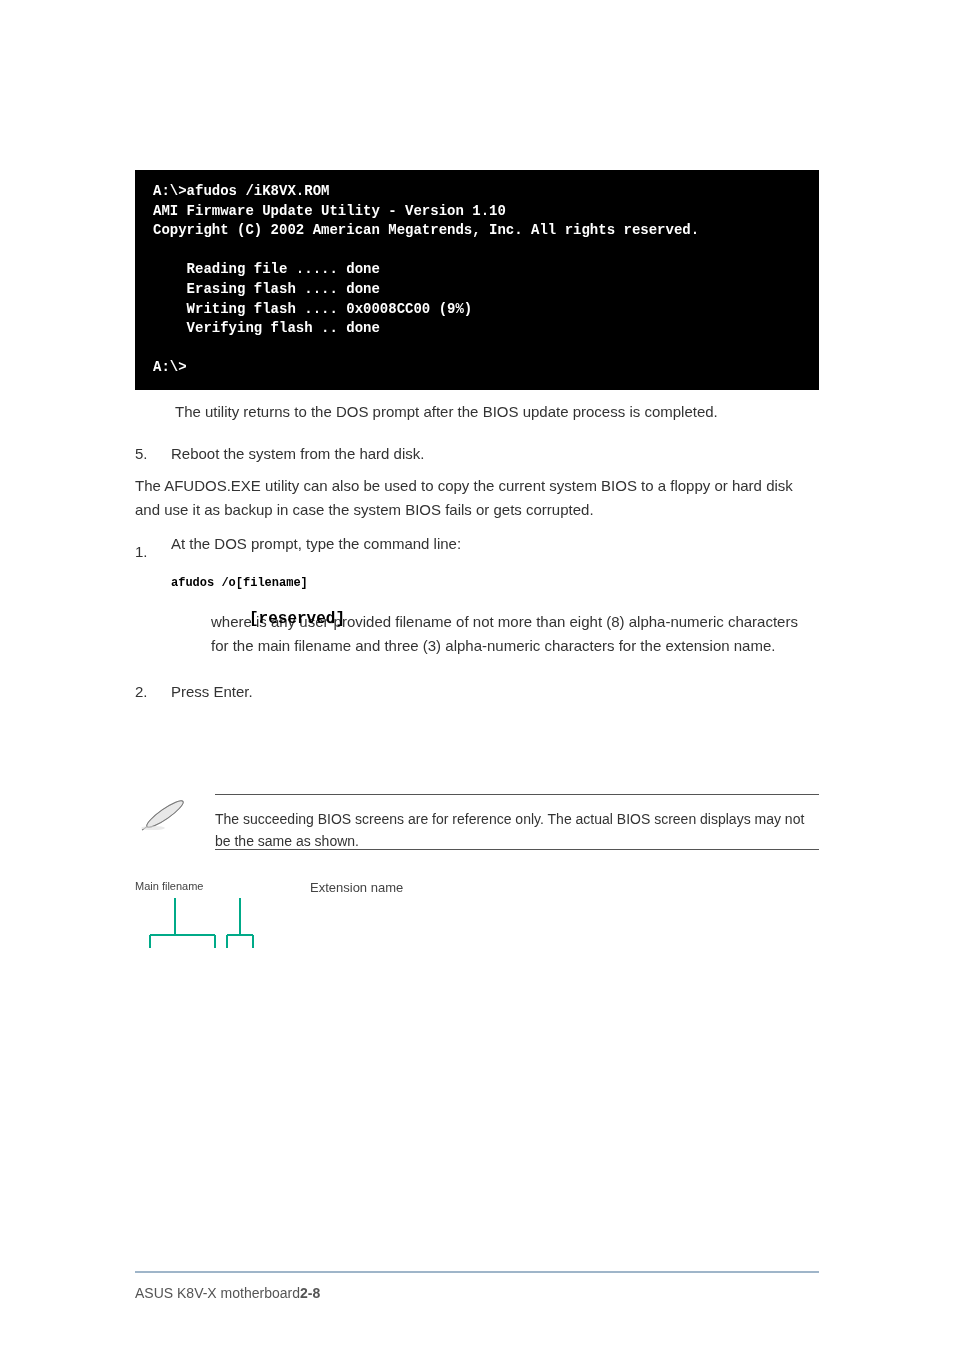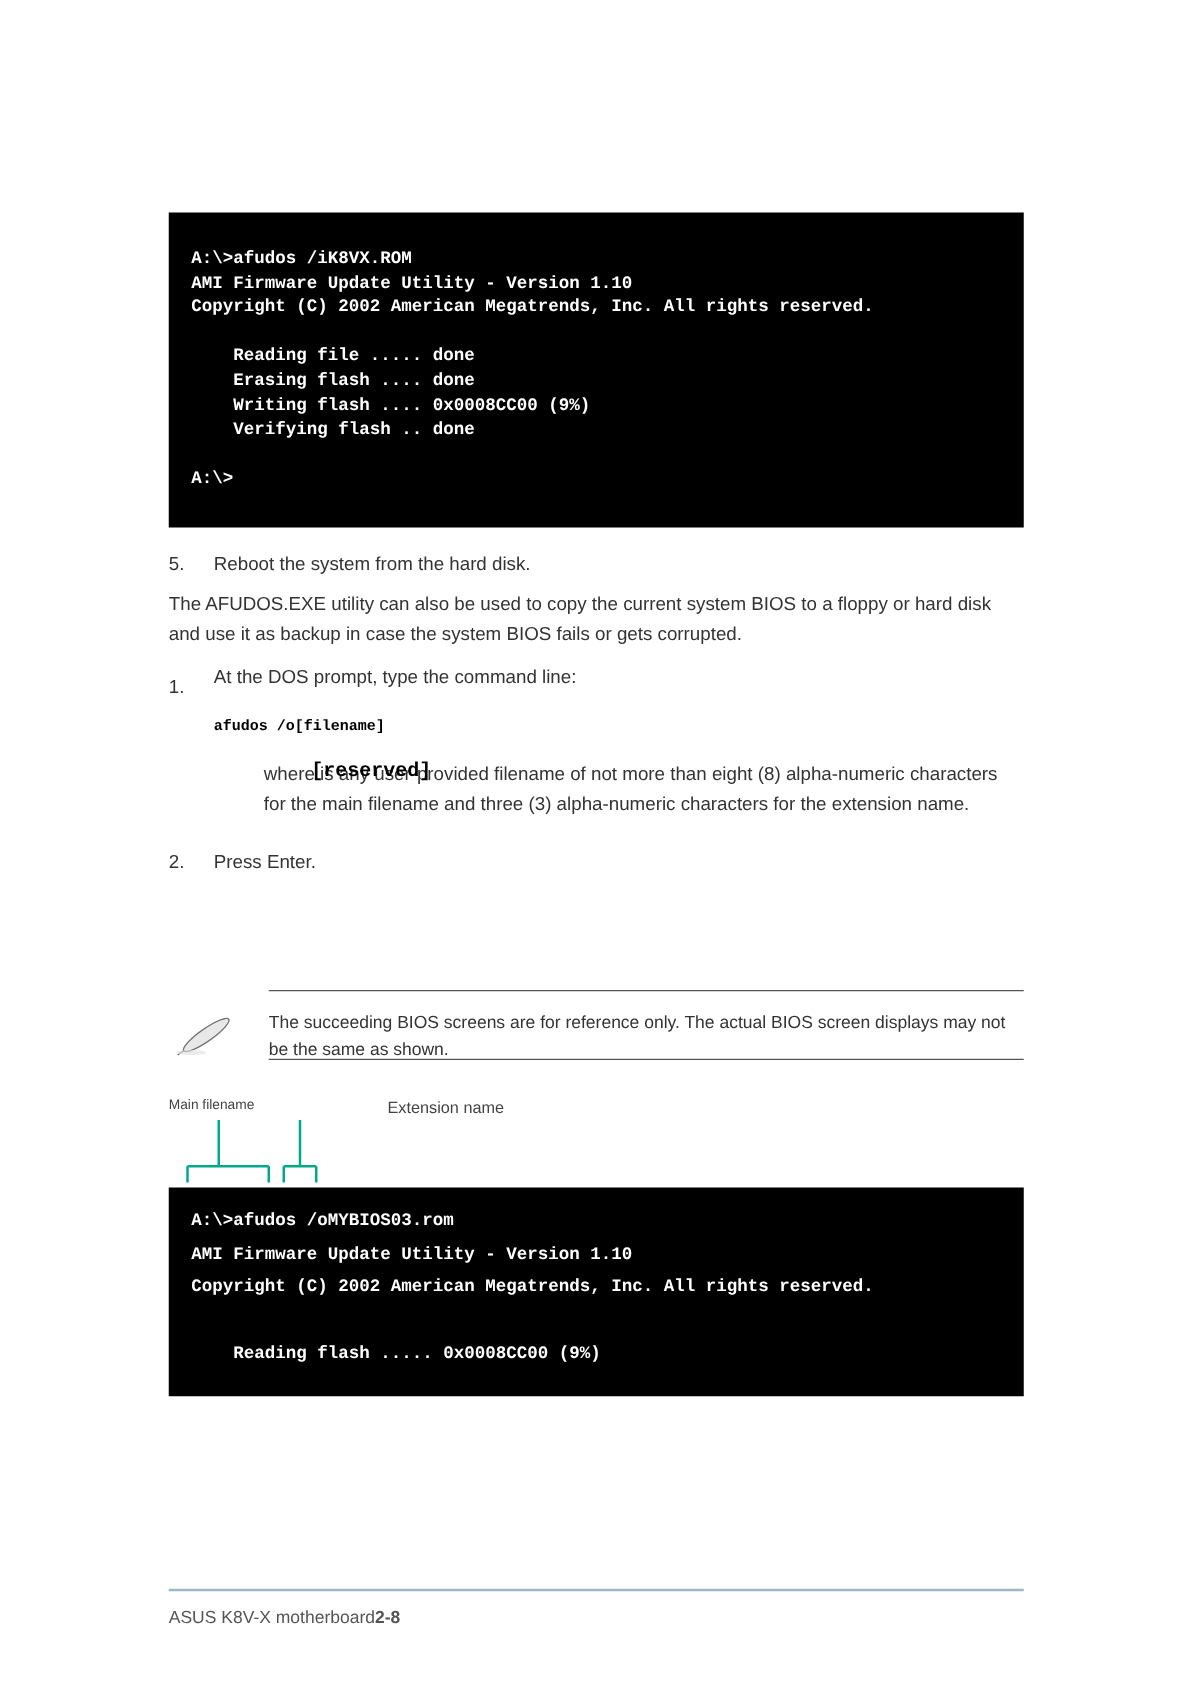--- a/index.html
+++ b/index.html
@@ -14,21 +14,21 @@
     padding: 0 135px;
     padding-top: 170px;
   }
   .terminal {
     background: #000000;
     color: #ffffff;
     font-family: "Courier New", monospace;
     font-size: 14px;
     font-weight: bold;
     line-height: 1.4;
-    padding: 28px 18px;
+    padding: 12px 18px;
     white-space: pre;
     margin-bottom: 10px;
   }
   .terminal2 {
     background: #000000;
     color: #ffffff;
     font-family: "Courier New", monospace;
     font-size: 14px;
     font-weight: bold;
     line-height: 1.9;
@@ -51,21 +51,21 @@
     margin-left: 40px;
   }
   .code-inline {
     font-family: "Courier New", monospace;
     font-weight: bold;
     font-size: 12px;
     margin: 20px 0;
   }
   .note-box {
     display: flex;
-    align-items: flex-end;
+    align-items: flex-start;
     margin-top: 90px;
     margin-bottom: 30px;
     gap: 20px;
   }
   .note-icon {
     flex: 0 0 60px;
     height: 40px;
   }
   .note-lines {
     flex: 1;
@@ -119,20 +119,21 @@
 <span>AMI Firmware Update Utility - Version 1.10</span>
 <span>Copyright (C) 2002 American Megatrends, Inc. All rights reserved.</span>
 
 <span>    Reading file ..... done</span>
 <span>    Erasing flash .... done</span>
 <span>    Writing flash .... 0x0008CC00 (9%)</span>
 <span>    Verifying flash .. done</span>
 
 <span>A:\&gt;</span></div>
 
+  <p class="body-text indent1">The utility returns to the DOS prompt after the BIOS update process is completed.</p>
 
   <div style="display:flex; gap:8px; margin-top:10px;">
     <span class="body-text" style="width:28px;">5.</span>
     <span class="body-text">Reboot the system from the hard disk.</span>
   </div>
 
 
   <p class="body-text">The AFUDOS.EXE utility can also be used to copy the current system BIOS to a floppy or hard disk and use it as backup in case the system BIOS fails or gets corrupted.</p>
 
 
@@ -182,24 +183,19 @@
       <line x1="80" y1="55" x2="80" y2="68" stroke="#0a8" stroke-width="2"></line>
 
       <line x1="105" y1="18" x2="105" y2="55" stroke="#0a8" stroke-width="2"></line>
 
       <line x1="92" y1="55" x2="118" y2="55" stroke="#0a8" stroke-width="2"></line>
       <line x1="92" y1="55" x2="92" y2="68" stroke="#0a8" stroke-width="2"></line>
       <line x1="118" y1="55" x2="118" y2="68" stroke="#0a8" stroke-width="2"></line>
     </svg>
   </div>
 
-  <div class="terminal2" style="margin-top:-28px;"><span>A:\&gt;afudos /oMYBIOS03.rom</span>
-<span>AMI Firmware Update Utility - Version 1.10</span>
-<span>Copyright (C) 2002 American Megatrends, Inc. All rights reserved.</span>
-
-<span>    Reading flash ..... 0x0008CC00 (9%)</span></div>
 
 </div>
 
 <div class="footer">
   <span>ASUS K8V-X motherboard</span>
   <span class="pg">2-8</span>
 </div>
 
 </body></html>

